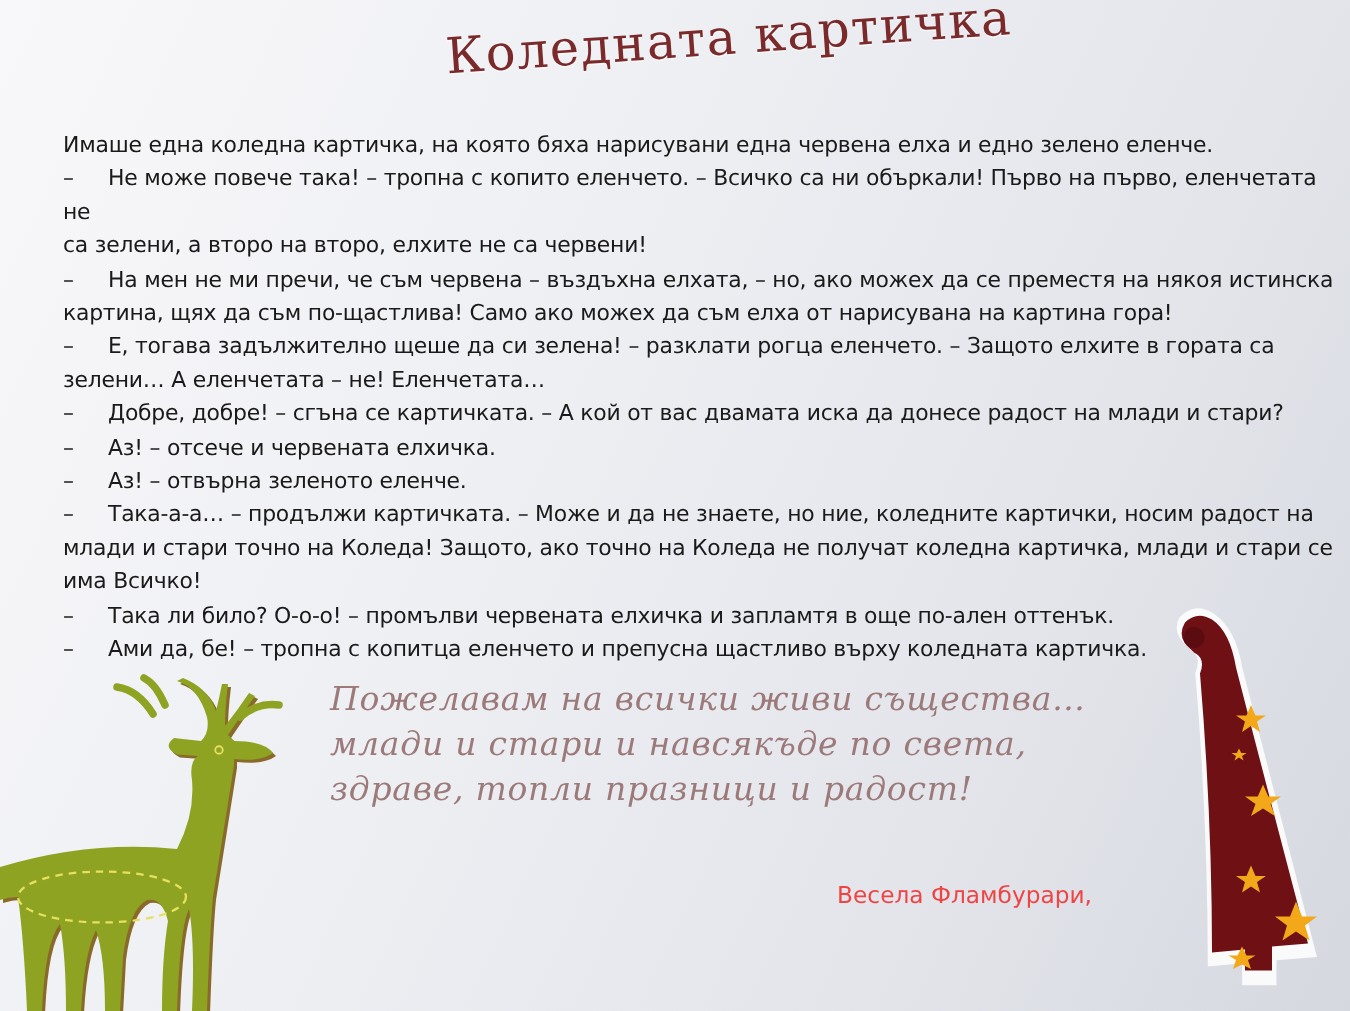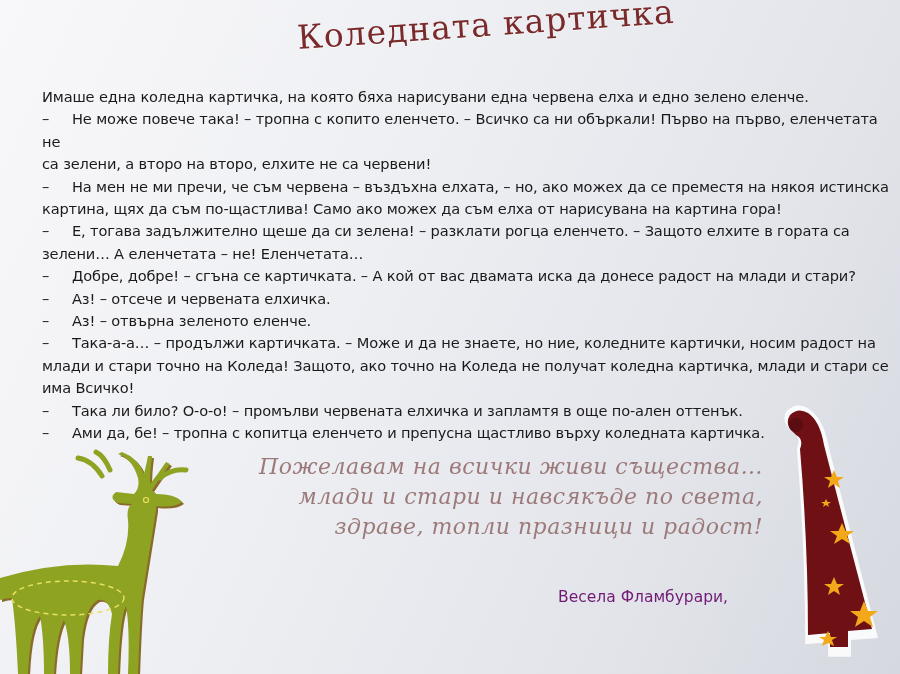--- a/index.html
+++ b/index.html
@@ -17,29 +17,28 @@
     text-shadow: 0 1px 0 rgba(255,255,255,0.6);
   }
   .story {
     position: absolute; left: 42px; top: 86px; width: 850px;
     font-size: 14.6px; line-height: 22.4px; letter-spacing: -0.15px;
   }
   .story p { margin: 0; }
   .story .dash { display: inline-block; width: 30px; }
   .wish {
     position: absolute; left: 220px; top: 452px; width: 520px;
-    text-align: right; font-family: "DejaVu Serif", serif;
+    text-align: left; font-family: "DejaVu Serif", serif;
     font-size: 22px; line-height: 30px; color: #9c7a7a; font-style: italic;
     letter-spacing: 0.5px;
-    margin-left: 23px;
   }
   .wish p { margin: 0; }
   .sign {
     position: absolute; right: 172px; top: 585px; text-align: left;
-    font-size: 15.5px; line-height: 24px; color: #701a75;
+    font-size: 15.5px; line-height: 24px; color: #ef4444;
   }
   .sign p { margin: 0; }
   .deer { position: absolute; left: 0; top: 448px; width: 200px; height: 226px; }
   .tree { position: absolute; left: 776px; top: 405px; width: 120px; height: 269px; }
 </style>
 </head>
 <body>
 
 <div class="title">Коледната картичка</div>
 

